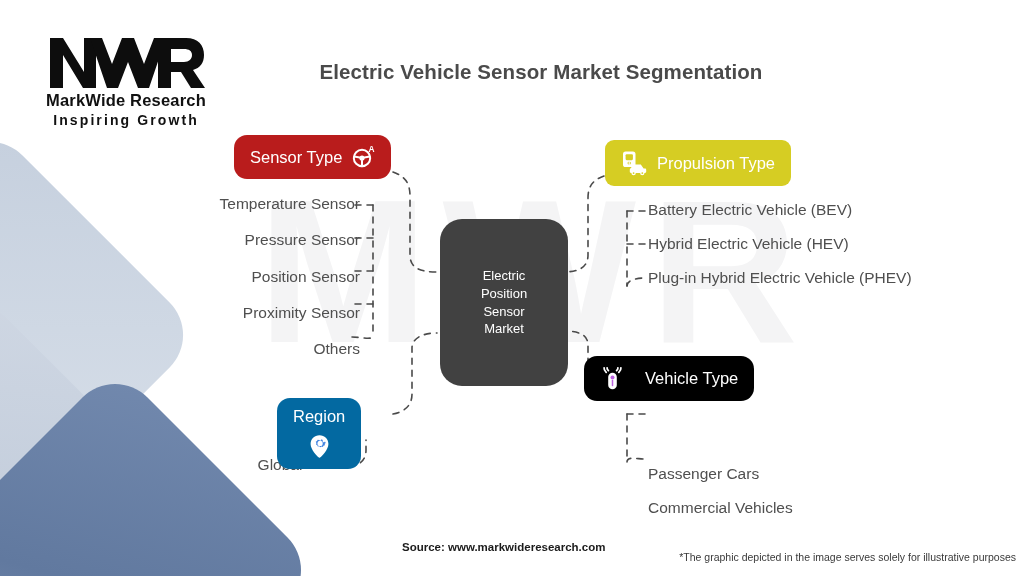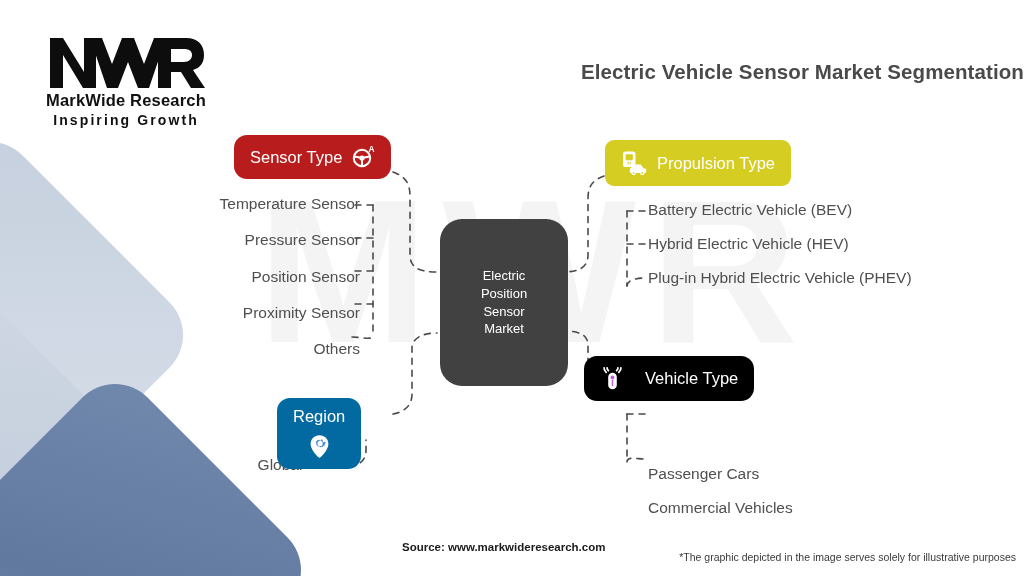--- a/index.html
+++ b/index.html
@@ -81,21 +81,21 @@
     color: #111;
     letter-spacing: 2.1px;
     margin-top: 2px;
   }
 
   
   .title {
     position: absolute;
     left: 0; top: 60px;
     width: 1024px;
-    text-align: right;
+    text-align: center;
     font-size: 20.5px;
     font-weight: 700;
     color: #4a4a4a;
     letter-spacing: .1px;
     z-index: 5;
   }
   .title .pad { padding-left: 58px; display: inline-block; }
 
   
   .links { position: absolute; inset: 0; z-index: 2; pointer-events: none; }

